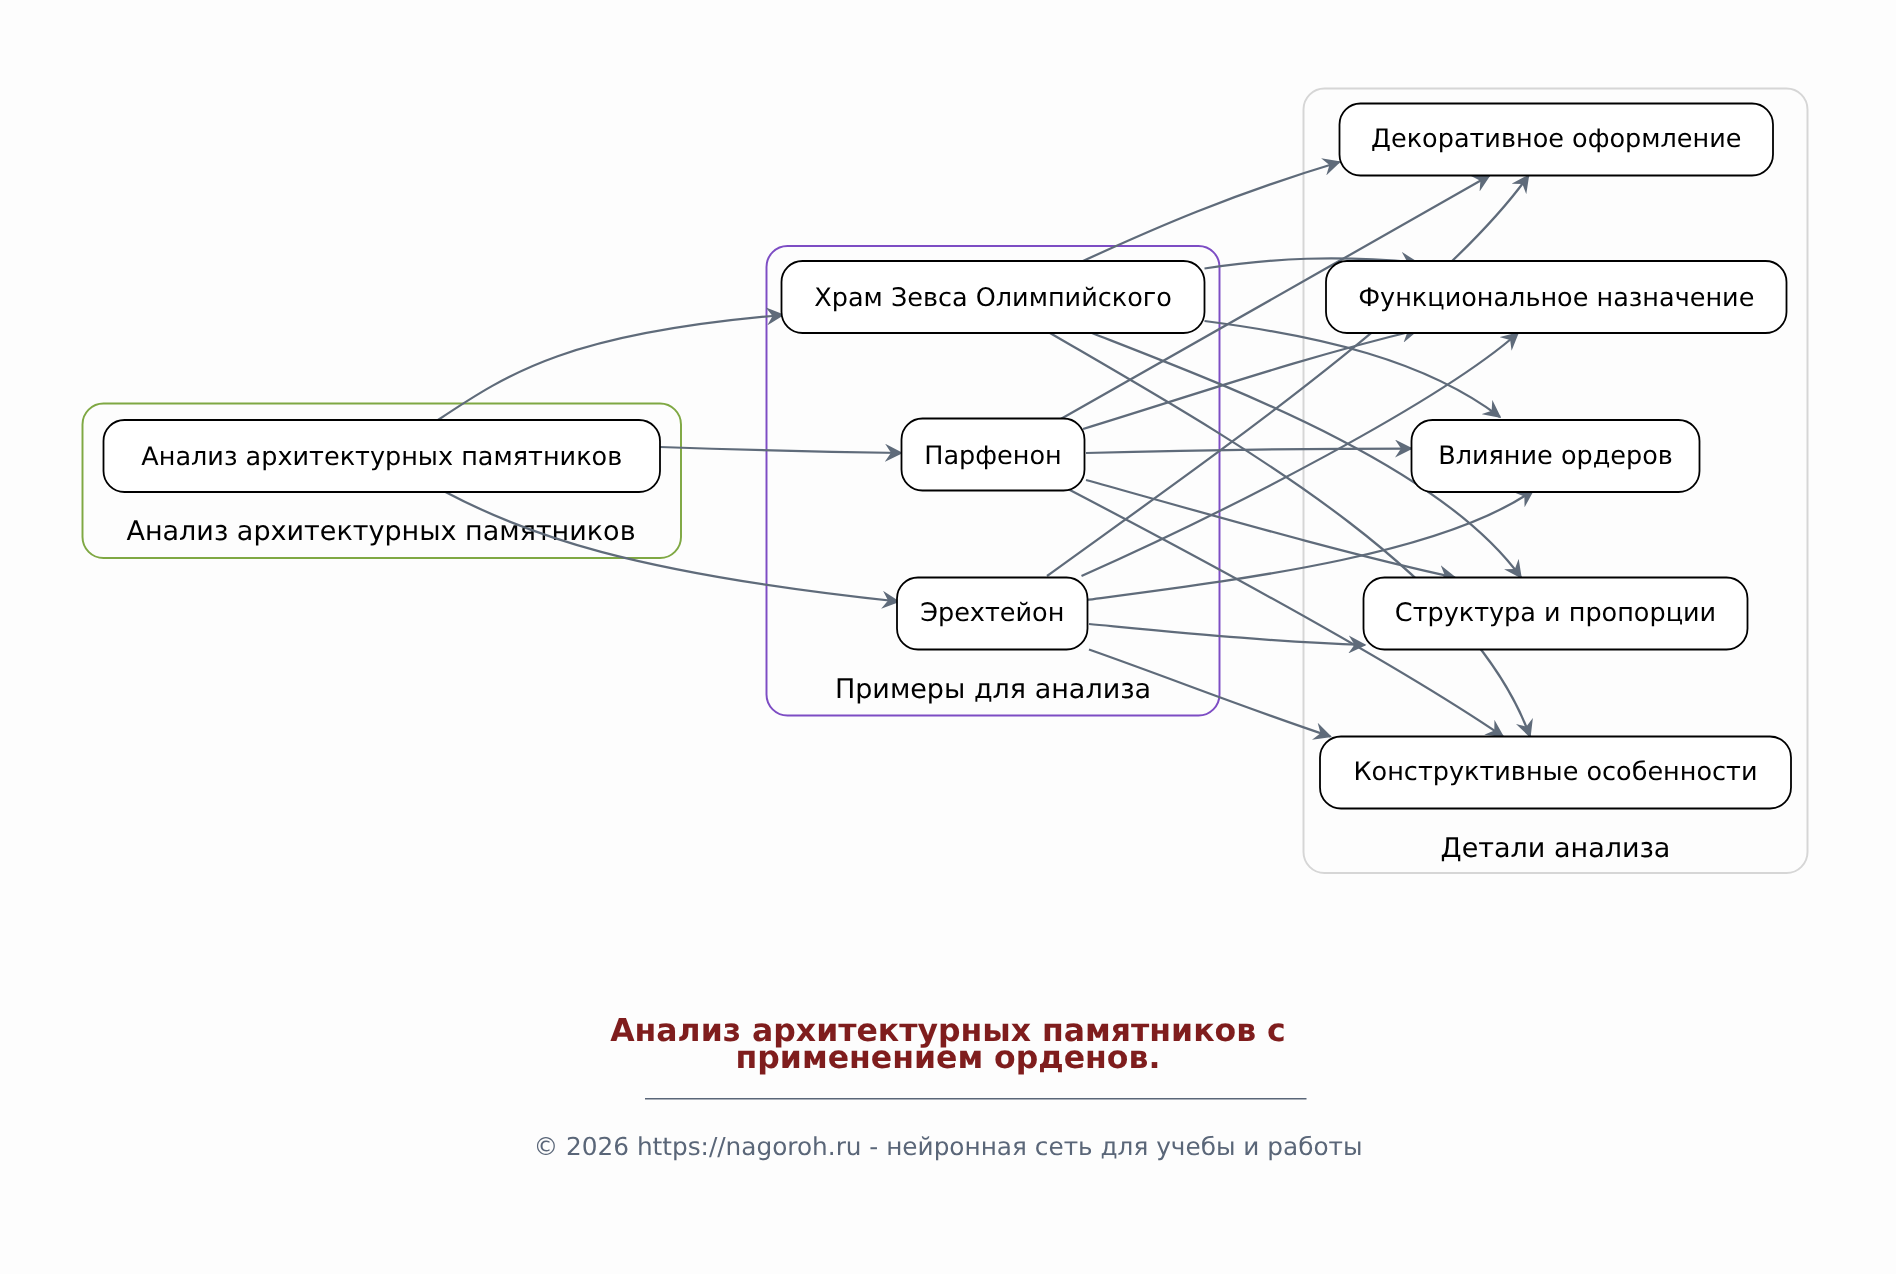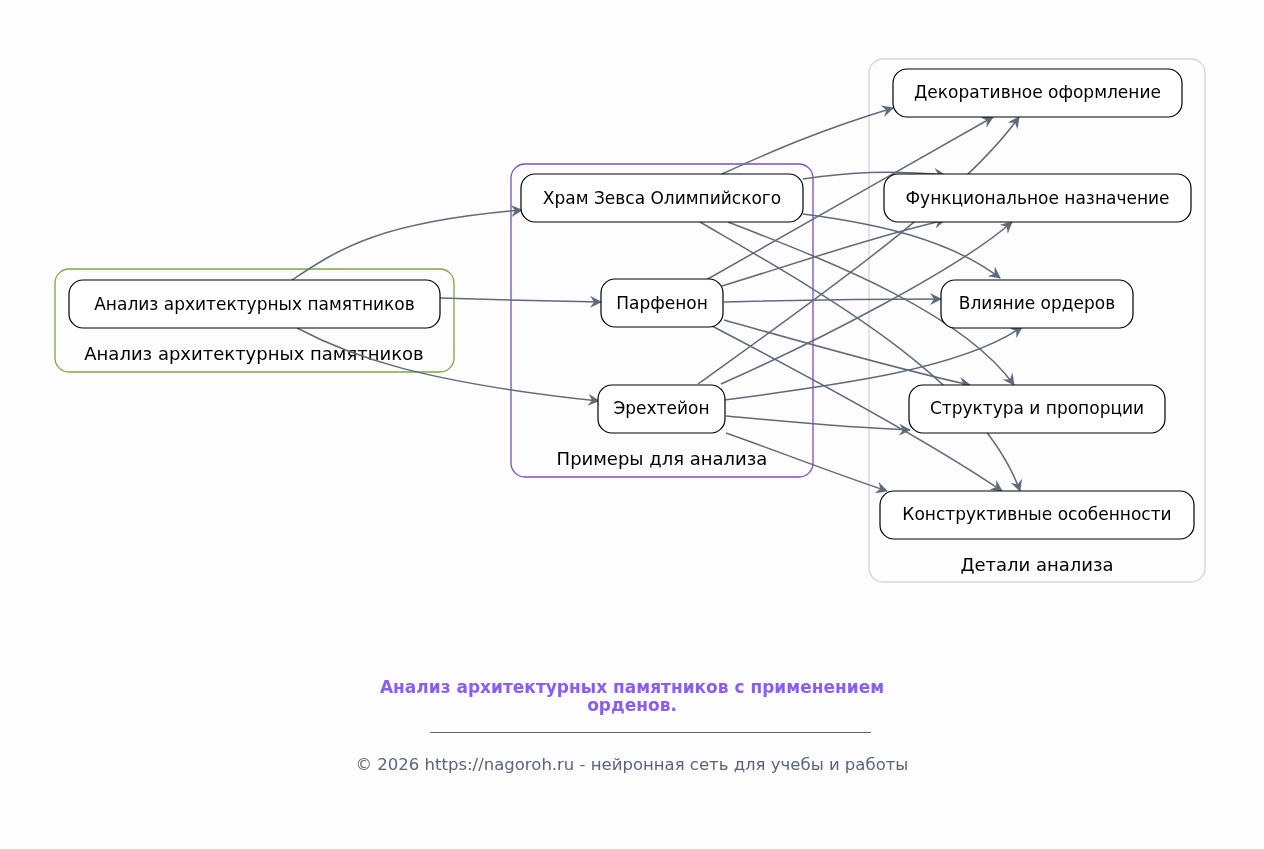--- a/index.html
+++ b/index.html
@@ -2,21 +2,21 @@
 <html><head>
 <meta charset="utf-8">
 <style>
   html, body { margin: 0; padding: 0; background: #fdfdfd; }
   body { width: 1264px; height: 849px; position: relative; overflow: hidden;
          font-family: "DejaVu Sans", sans-serif; }
   #diagram { position: absolute; left: 0; top: 0; width: 1264px; height: 849px; }
   .cluster-label { font-size: 18px; fill: #000; font-family: "DejaVu Sans", sans-serif; }
   .node-label { font-size: 17px; fill: #000; font-family: "DejaVu Sans", sans-serif; }
   .footer-title { position: absolute; left: 0; width: 1264px; top: 678px; text-align: center;
-                  font-weight: bold; font-size: 17px; color: #8b5cf6; line-height: 18px; }
+                  font-weight: bold; font-size: 21px; color: #7f1d1d; line-height: 18px; }
   .footer-title span { display: inline-block; width: 530px; }
   .footer-rule { position: absolute; left: 430px; width: 441px; top: 732px; height: 0;
                  border-top: 1px solid #5a6678; }
   .footer-copy { position: absolute; left: 0; width: 1264px; top: 755px; text-align: center;
                  font-size: 16.5px; color: #5a6678; }
 </style>
 </head>
 <body>
 
 <svg id="diagram" xmlns="http://www.w3.org/2000/svg" viewBox="0 0 1264 849">

